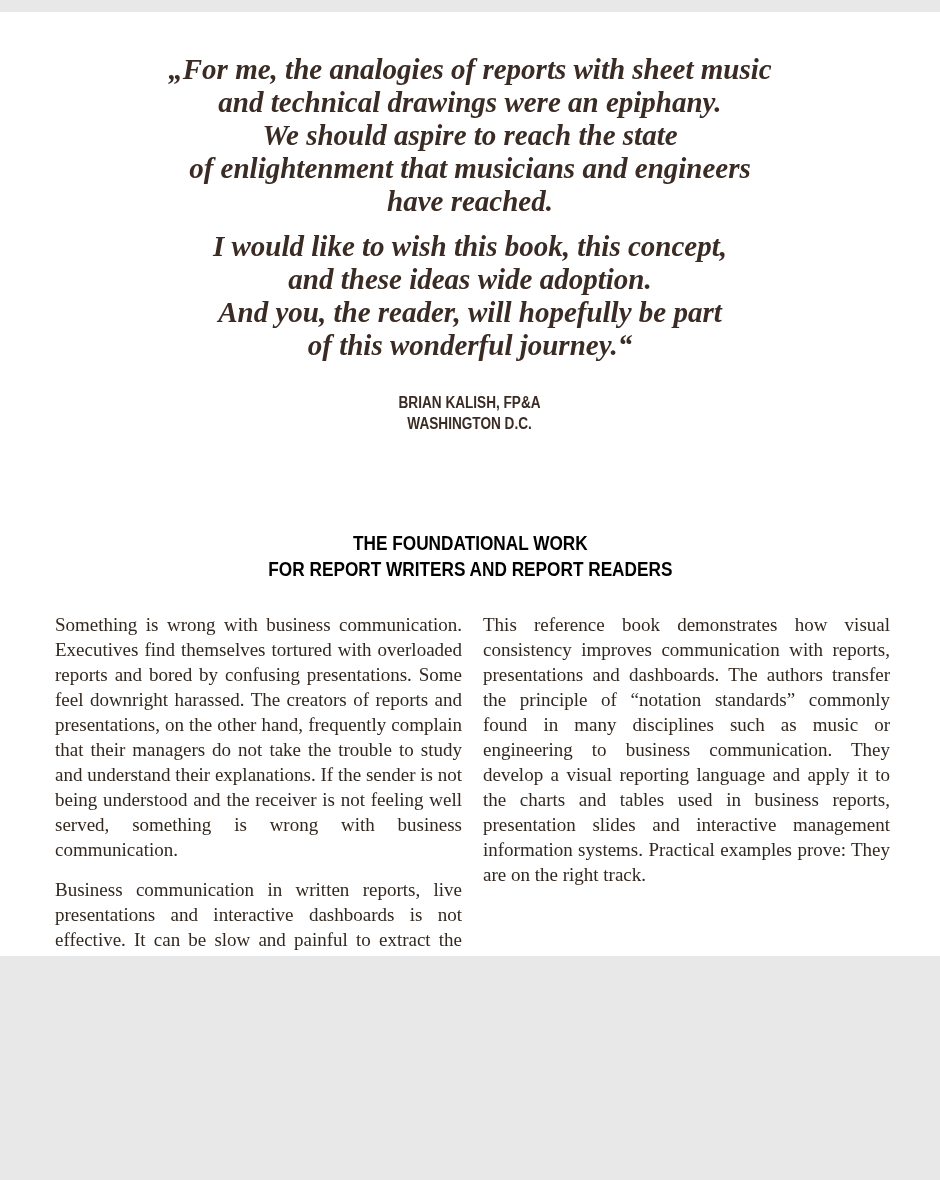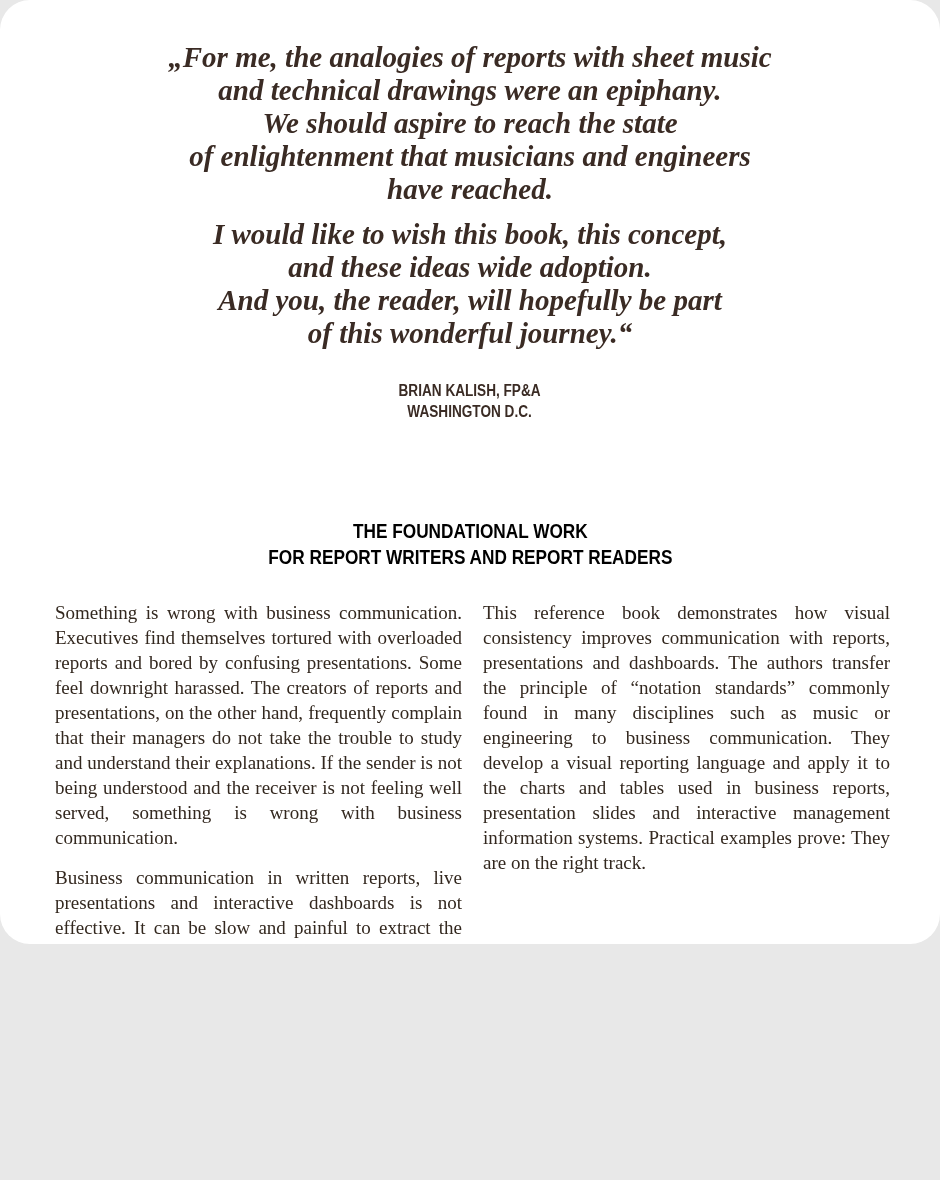--- a/index.html
+++ b/index.html
@@ -5,22 +5,21 @@
   * { margin: 0; padding: 0; box-sizing: border-box; }
   html, body { background: #e8e8e8; }
   .page {
     position: relative;
     width: 940px;
     height: 944px;
     background: #ffffff;
     overflow: hidden;
     font-family: "Liberation Serif", serif;
     color: #362a23;
-    margin: 0 auto;
-    border-radius: 30px;
+    margin: 12px auto;
   }
   
   .quote-p {
     position: absolute;
     left: 70px;
     width: 800px;
     text-align: center;
     font-family: "Liberation Serif", serif;
     font-style: italic;
     font-weight: 600;

